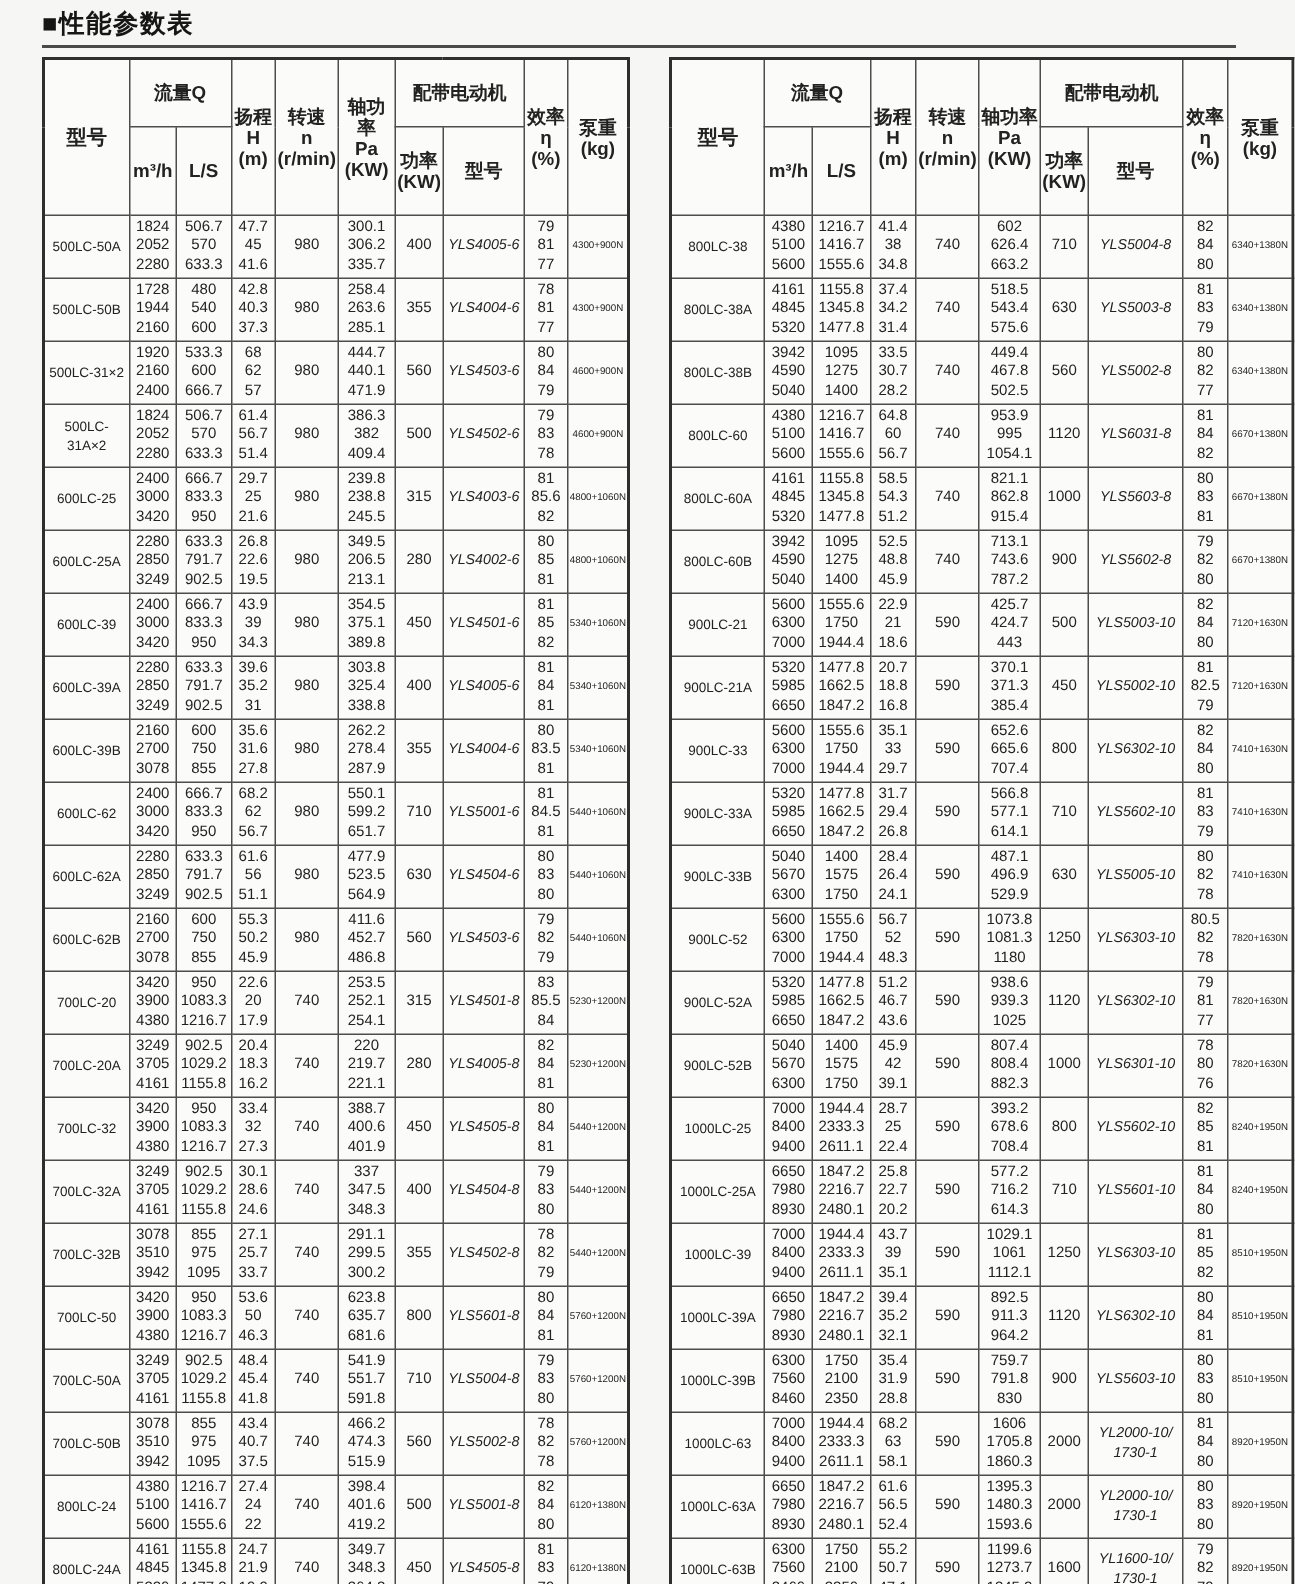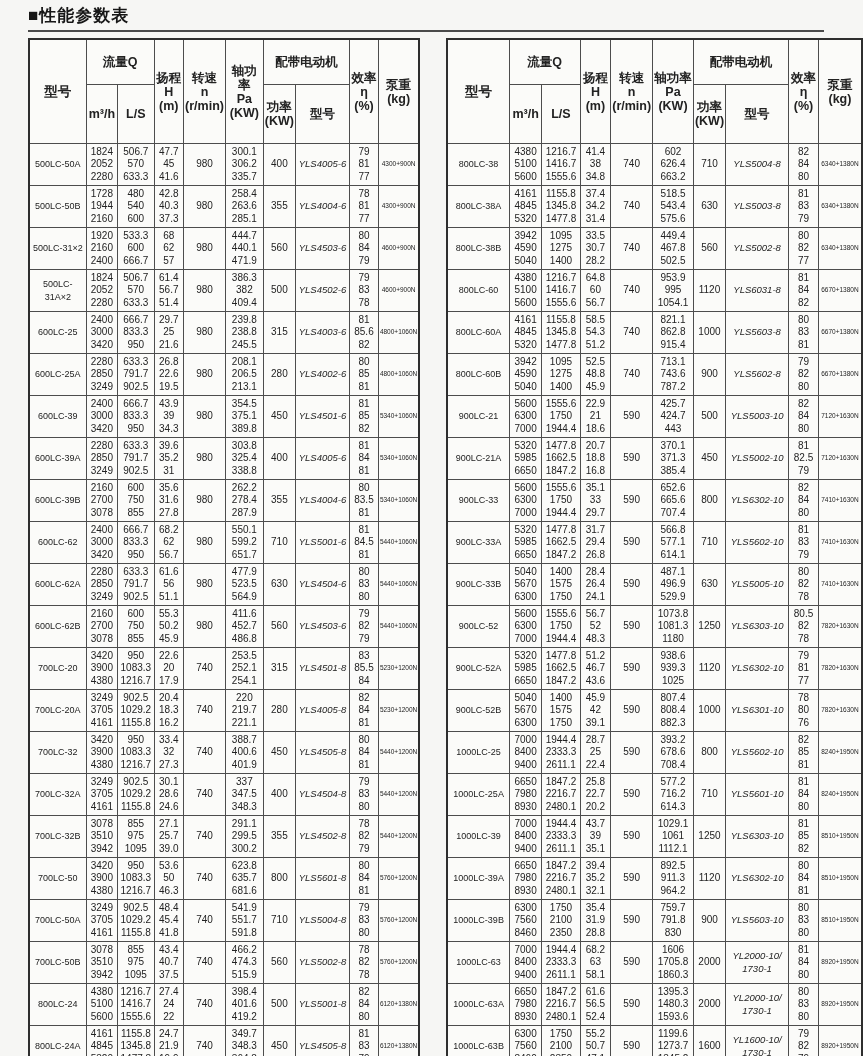--- a/index.html
+++ b/index.html
@@ -215,21 +215,21 @@
     <td>2280
 2850
 3249</td>
     <td>633.3
 791.7
 902.5</td>
     <td>26.8
 22.6
 19.5</td>
     <td class="c-n">980</td>
-    <td>208.1
+    <td>349.5
 206.5
 213.1</td>
     <td class="c-kw">280</td>
     <td class="c-motor">YLS4002-6</td>
     <td>80
 85
 81</td>
     <td class="c-weight">4800+1060N</td>
   </tr>
           <tr>
@@ -455,21 +455,21 @@
           <tr>
     <td class="c-model">700LC-32B</td>
     <td>3078
 3510
 3942</td>
     <td>855
 975
 1095</td>
     <td>27.1
 25.7
-39.0</td>
+33.7</td>
     <td class="c-n">740</td>
     <td>291.1
 299.5
 300.2</td>
     <td class="c-kw">355</td>
     <td class="c-motor">YLS4502-8</td>
     <td>78
 82
 79</td>
     <td class="c-weight">5440+1200N</td>

